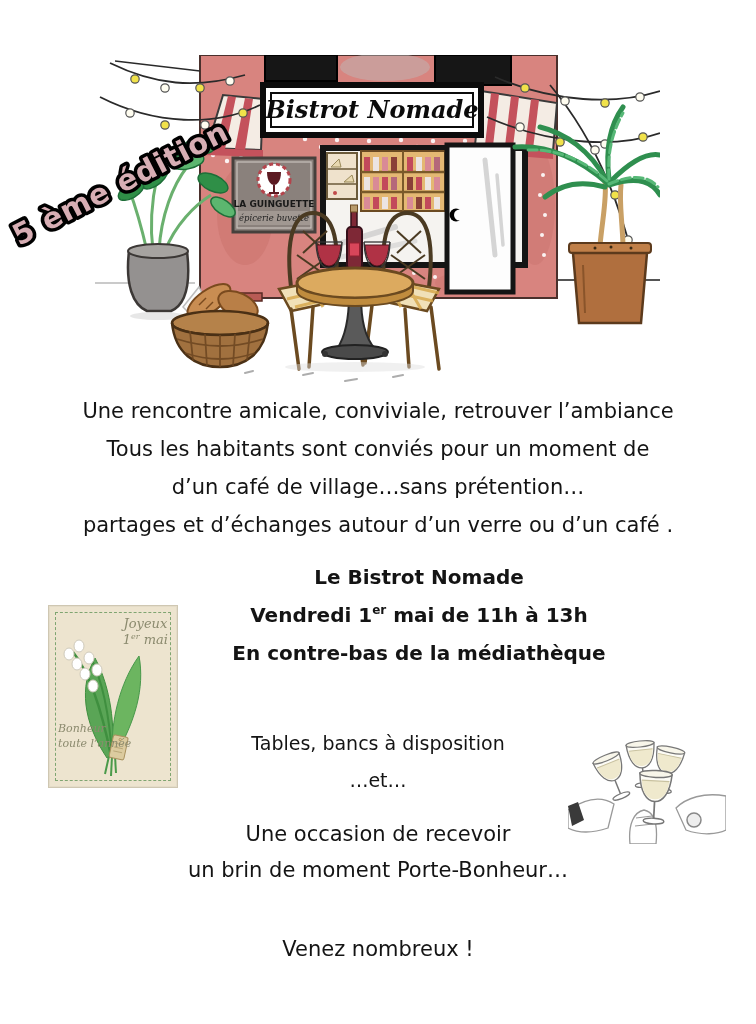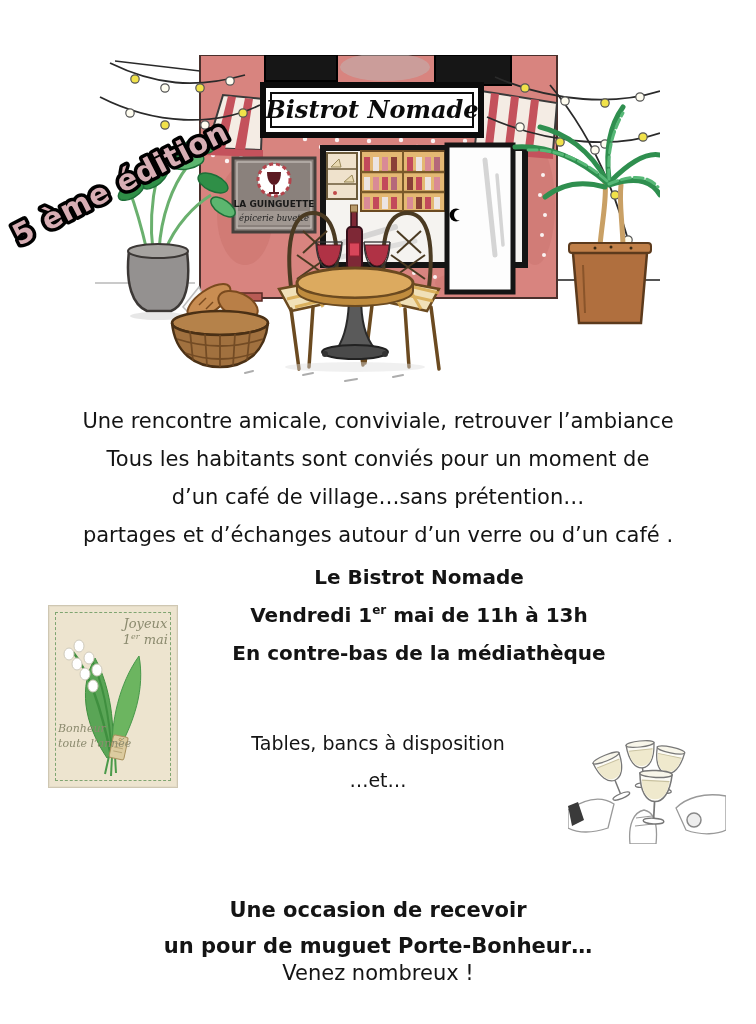--- a/index.html
+++ b/index.html
@@ -380,21 +380,21 @@
           <line x1="140" y1="279" x2="138" y2="311"></line>
         <line x1="155" y1="276" x2="152" y2="306"></line>
       </g>
     </g>
   </svg>
 
   <svg class="abs" style="left:0;top:84px;" width="265" height="175" viewBox="0 0 265 175">
     <text class="badge-text" x="125" y="108" text-anchor="middle" font-size="29" transform="rotate(-27 125 108)">5 ème édition</text>
   </svg>
 
-  <div class="txtblock intro" style="top:402px;">
+  <div class="txtblock intro" style="top:392px;">
     <div class="line">Une rencontre amicale, conviviale, retrouver l’ambiance</div>
     <div class="line">Tous les habitants sont conviés pour un moment de</div>
     <div class="line">d’un café de village…sans prétention…</div>
     <div class="line">partages et d’échanges autour d’un verre ou d’un café .</div>
   </div>
 
   <div class="txtblock event" style="top:558px;padding-left:41px;">
     <div class="line">Le Bistrot Nomade</div>
     <div class="line"><span>Vendredi 1</span><sup>er</sup><span> mai de 11h à 13h</span></div>
     <div class="line">En contre-bas de la médiathèque</div>
@@ -467,22 +467,22 @@
       <circle cx="126" cy="88" r="7" fill="#eee" stroke="#888" stroke-width="1.5"></circle>
     </g>
     <g>
       <use href="#tglass" transform="translate(38,26) rotate(-22)"></use>
       <use href="#tglass" transform="translate(72,12) rotate(-6)"></use>
       <use href="#tglass" transform="translate(103,18) rotate(12)"></use>
       <use href="#tglass" transform="translate(88,42) rotate(3) scale(1.15)"></use>
     </g>
   </svg>
 
-  <div class="txtblock occasion" style="top:892px;font-weight:bold;">
+  <div class="txtblock occasion" style="top:816px;">
     <div class="line">Une occasion de recevoir</div>
-    <div class="line">un pour de muguet Porte-Bonheur…</div>
-  </div>
-
-  <div class="txtblock closing" style="top:958px;">
+    <div class="line">un brin de moment Porte-Bonheur…</div>
+  </div>
+
+  <div class="txtblock closing" style="top:934px;">
     <div class="line">Venez nombreux !</div>
   </div>
 
 </div>
 
 </body></html>

